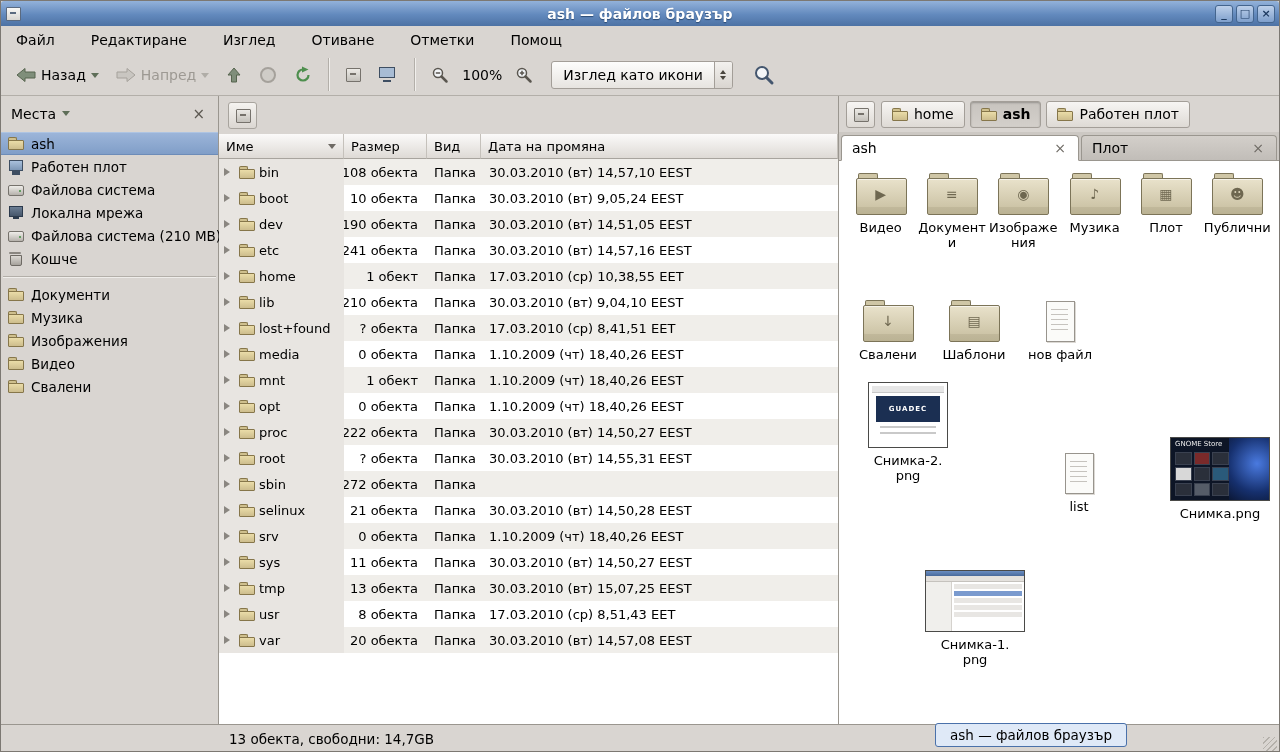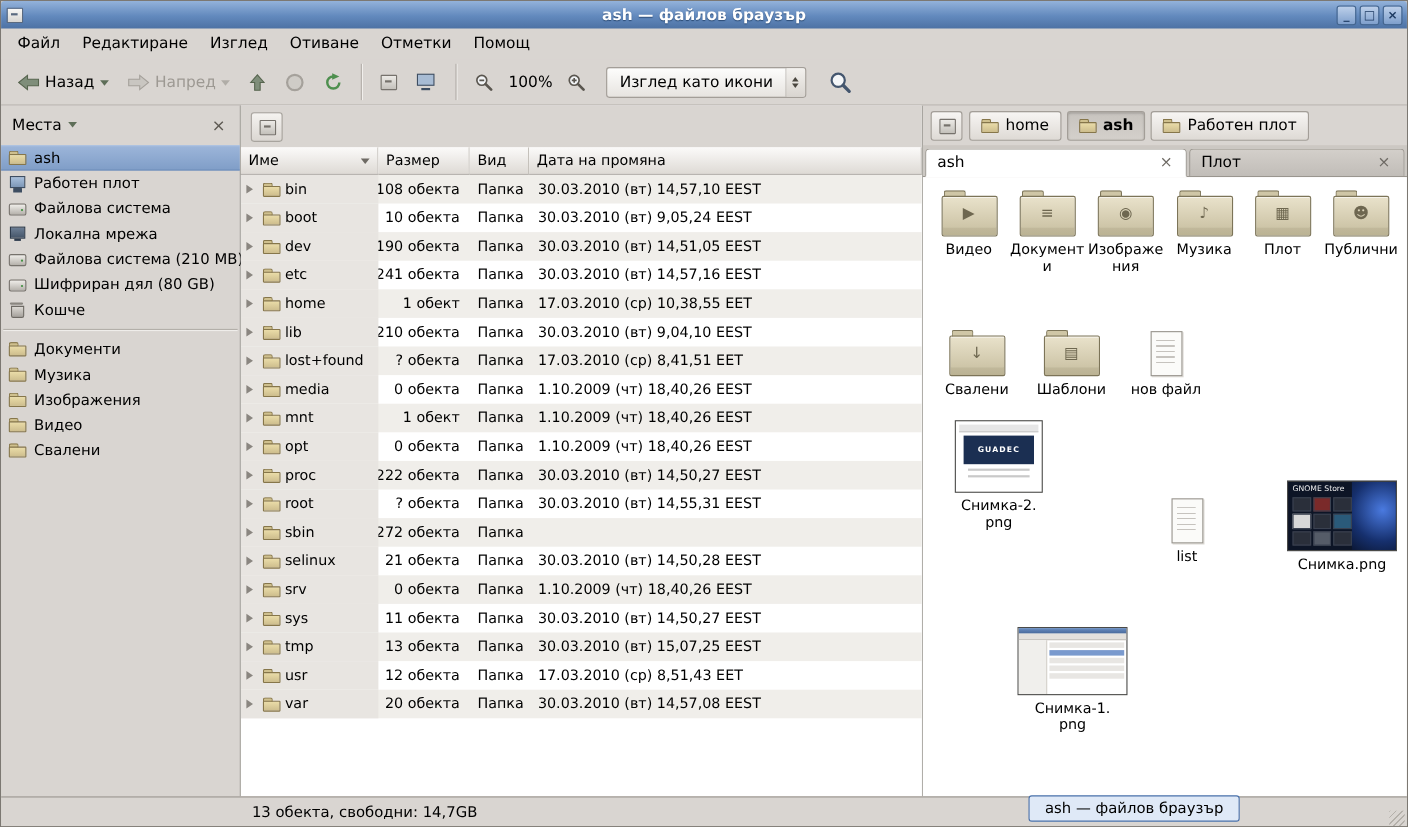--- a/index.html
+++ b/index.html
@@ -19,21 +19,21 @@
     position:absolute; left:0; right:0; text-align:center; color:#fff; font-weight:bold;
     font-size:14px; text-shadow:0 1px 1px #2a4a74; pointer-events:none;
   }
   .win-controls { margin-left:auto; display:flex; position:relative; z-index:2; }
   .wbtn {
     width:18px; height:18px; margin-left:3px; display:flex; align-items:center; justify-content:center;
     background:linear-gradient(#bdd0ea,#7e9fcc); border:1px solid #44658e; border-radius:3px;
     color:#1d3a61; font-size:11px; font-weight:bold; line-height:1;
   }
   
-  .menubar { display:flex; gap:2px; padding:2px 6px; background:#d9d5d1; }
+  .menubar { display:flex; gap:18px; padding:2px 6px; background:#d9d5d1; }
   .menu-item { padding:4px 9px; font-size:14px; border-radius:2px; }
   
   .toolbar {
     height:42px; display:flex; align-items:center; gap:3px; padding:0 8px;
     background:#d9d5d1; border-bottom:1px solid #b3afa9;
   }
   .tb-btn { display:flex; align-items:center; gap:5px; padding:5px 7px; border-radius:3px; font-size:14px; }
   .tb-btn.disabled { color:#9d9993; }
   .dd { width:0; height:0; border:4px solid transparent; border-top:5px solid #5e6e58; margin-top:5px; }
   .dd.disabled { border-top-color:#b0ada7; }
@@ -298,24 +298,20 @@
           <div class="side-item">
             <span class="ic network"></span>
             <span>Локална мрежа</span>
           </div>
 
           <div class="side-item">
             <span class="ic drive"></span>
             <span>Файлова система (210 MB)</span>
           </div>
 
-          <div class="side-item">
-            <span class="ic drive"></span>
-            <span>Шифриран дял (80 GB)</span>
-          </div>
 
           <div class="side-item">
             <span class="ic trash"></span>
             <span>Кошче</span>
           </div>
         </div>
       <div class="side-sep"></div>
       <div>
 
           <div class="side-item">
@@ -553,21 +549,21 @@
             <div class="tc type">Папка</div>
             <div class="tc date">30.03.2010 (вт) 15,07,25 EEST</div>
           </div>
 
           <div class="trow">
             <div class="tc name">
               <span class="expander"></span>
               <span class="ic folder"></span>
               <span>usr</span>
             </div>
-            <div class="tc size">12 обекта</div>
+            <div class="tc size">8 обекта</div>
             <div class="tc type">Папка</div>
             <div class="tc date">17.03.2010 (ср) 8,51,43 EET</div>
           </div>
 
           <div class="trow">
             <div class="tc name">
               <span class="expander"></span>
               <span class="ic folder"></span>
               <span>var</span>
             </div>

